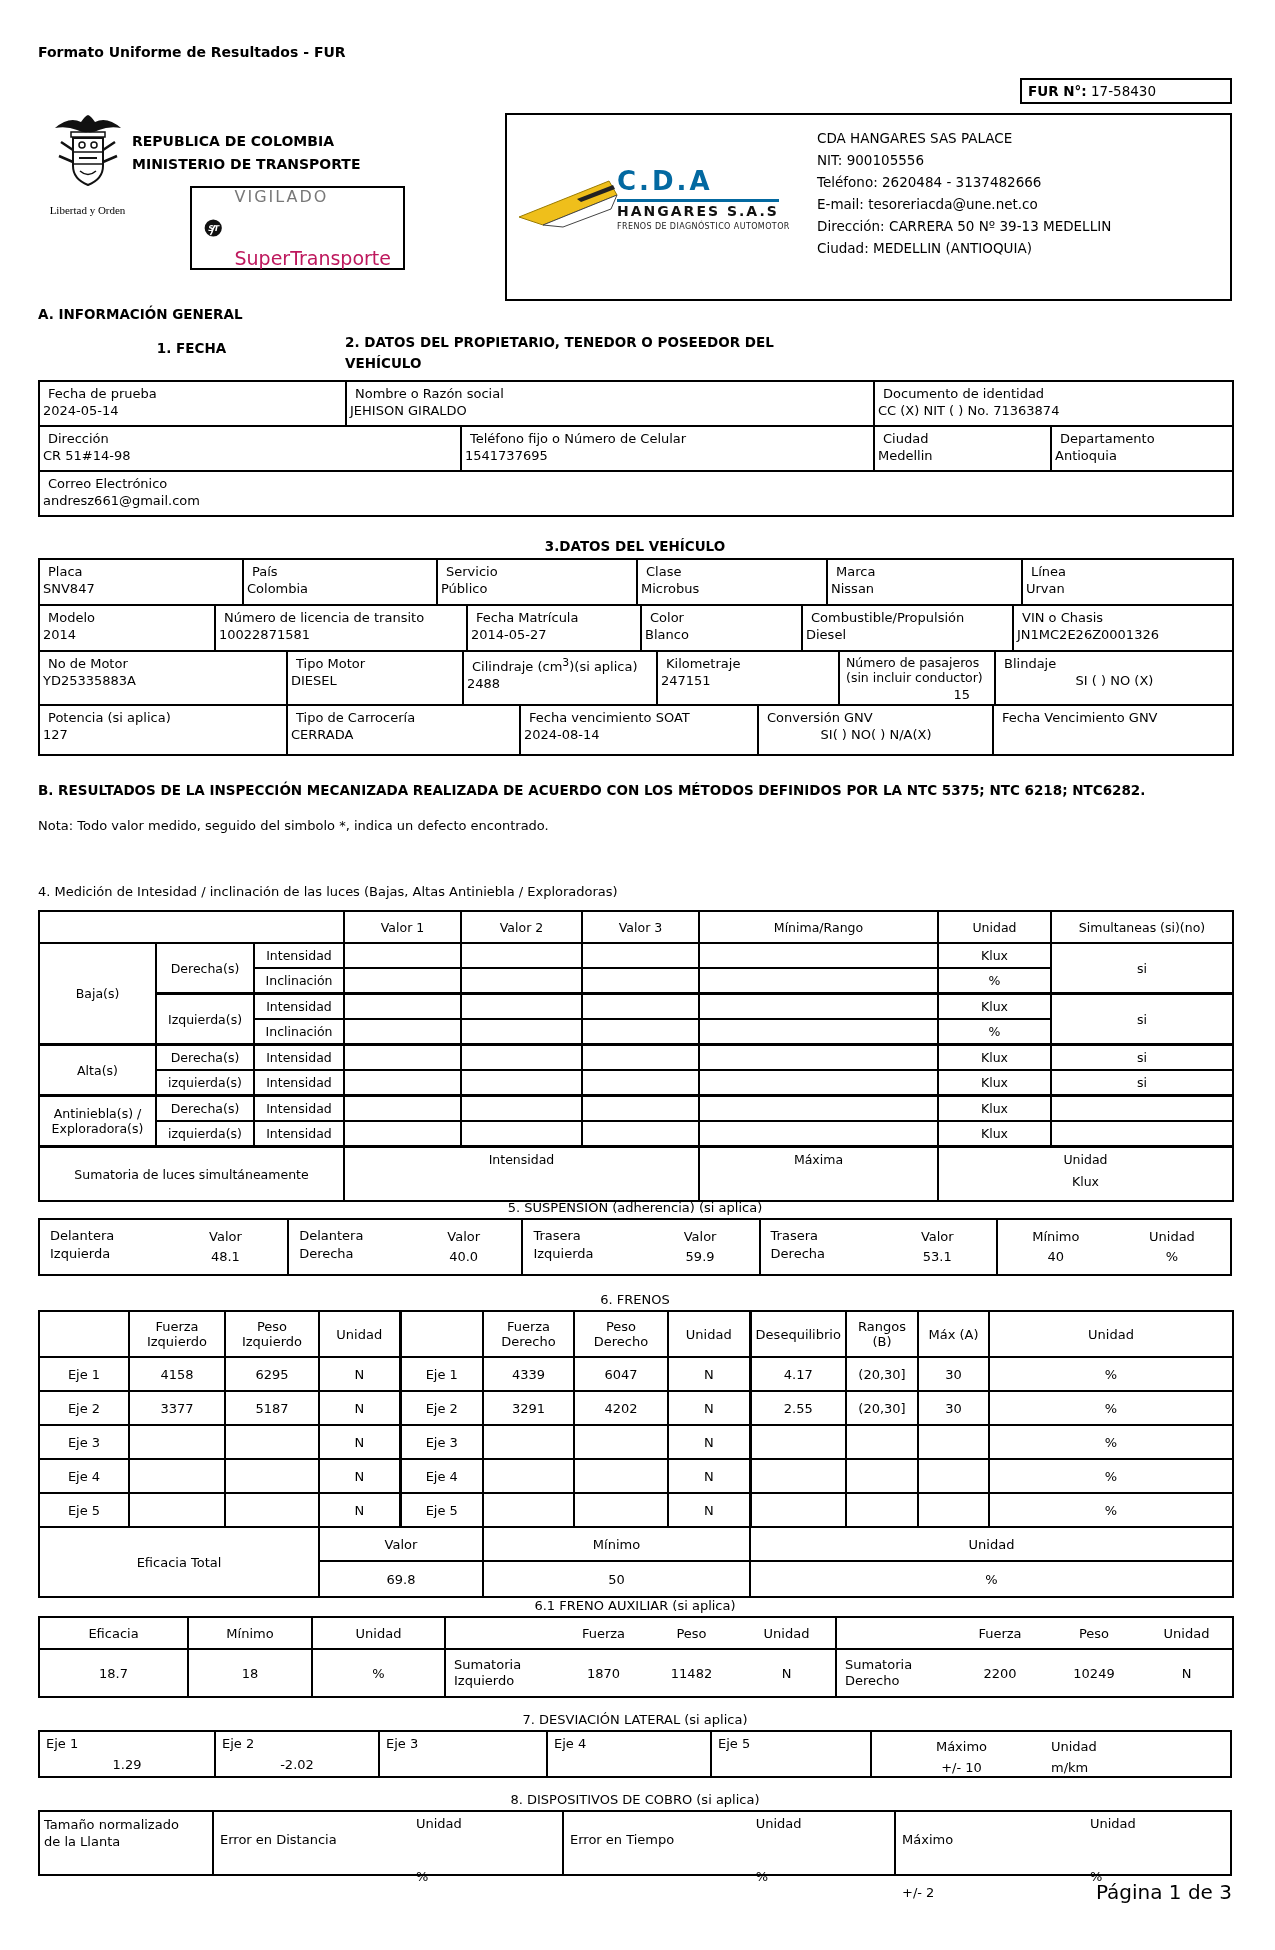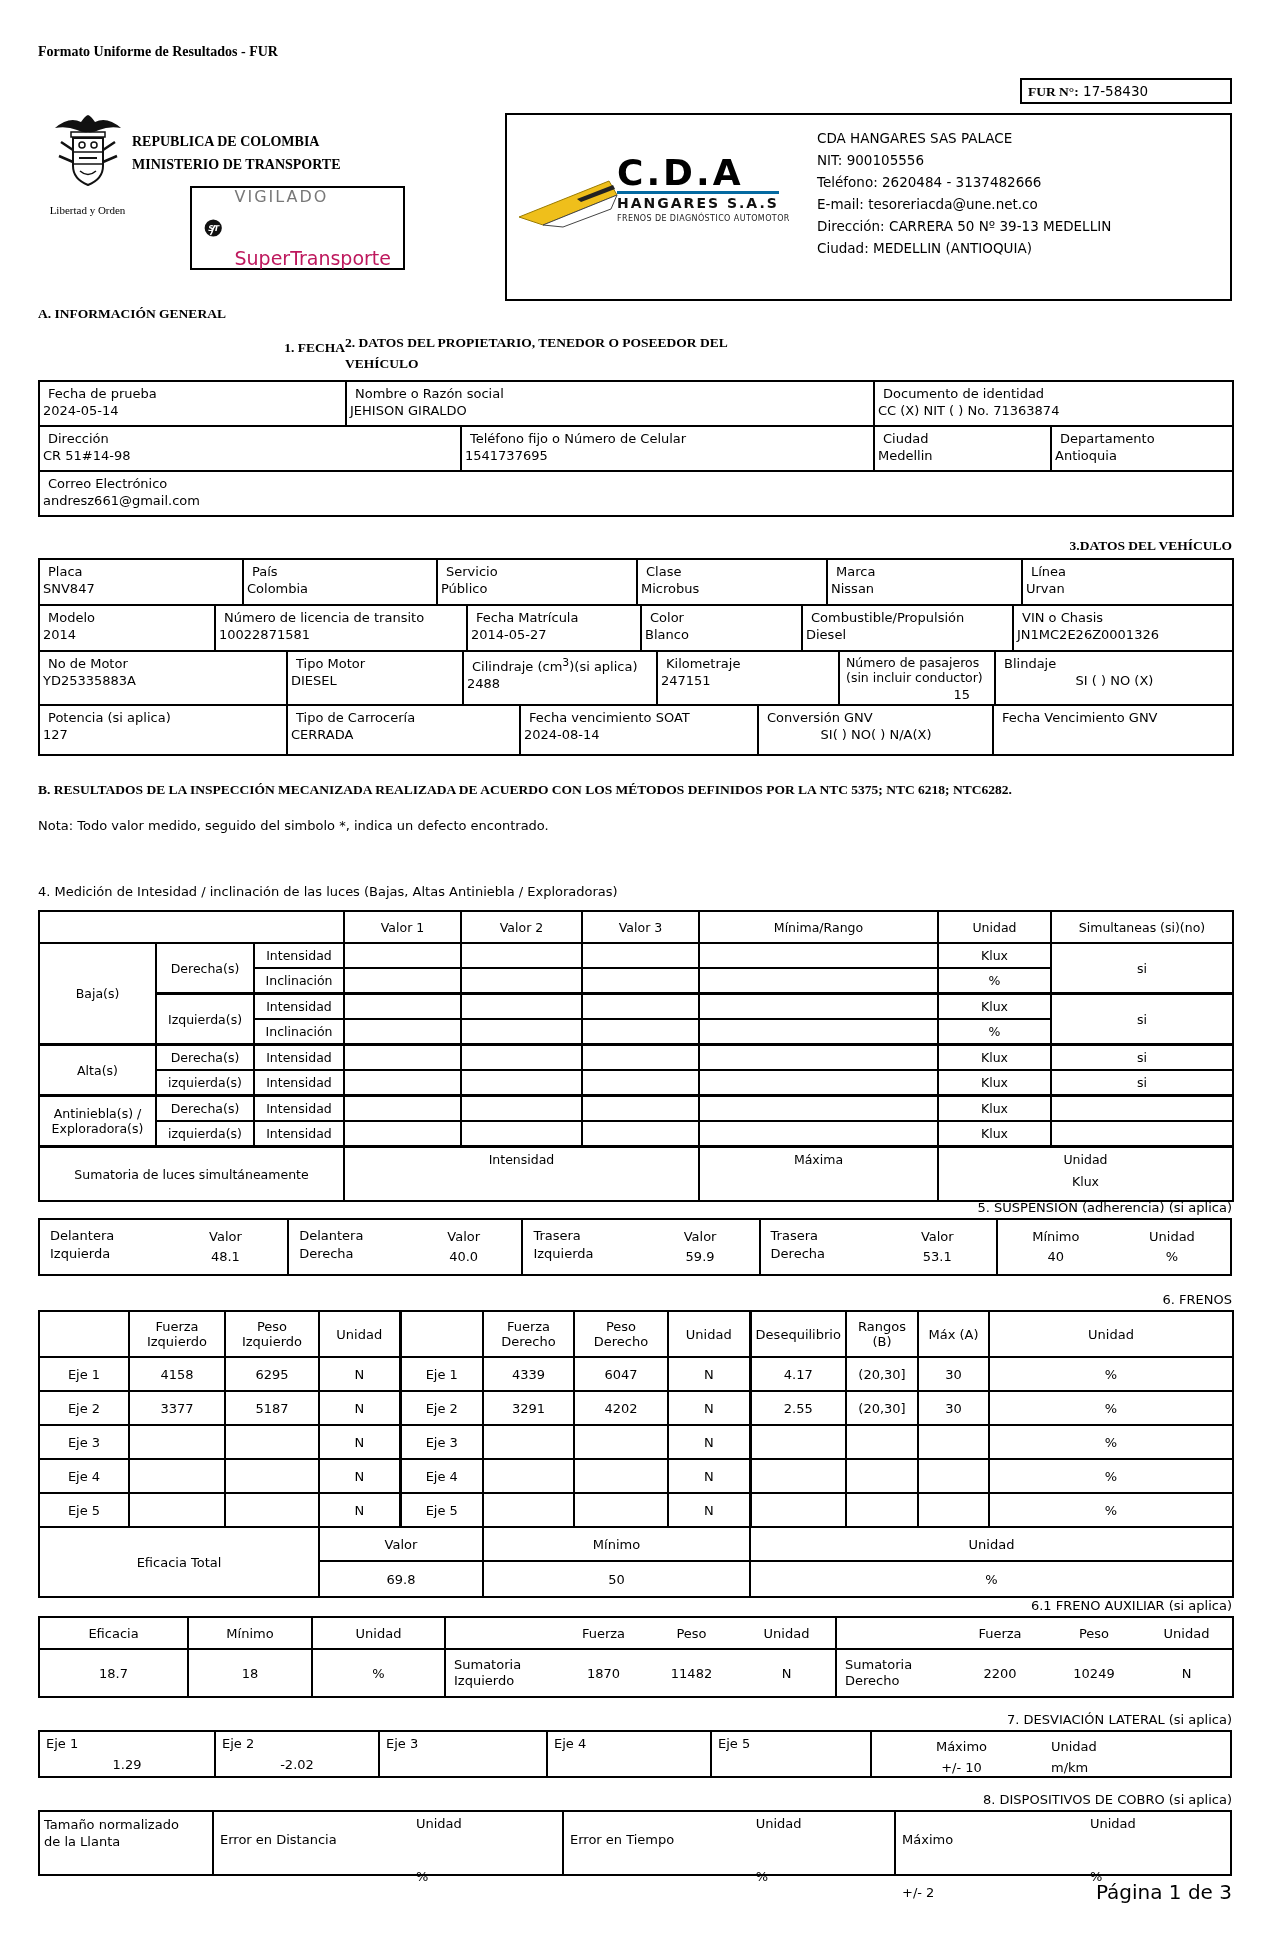--- a/index.html
+++ b/index.html
@@ -1,20 +1,20 @@
 <!DOCTYPE html>
 <html><head>
 <meta charset="utf-8">
 <style>
   html,body { margin:0; padding:0; background:#fff; }
   #page { position:relative; width:1275px; height:1950px; background:#ffffff;
           font-family:"DejaVu Sans","Liberation Sans",sans-serif; color:#000; }
   .abs { position:absolute; }
-  .bold { font-weight:bold;font-family:Liberation Serif, serif; }
-  .ctr { text-align:right; }
+  .bold { font-weight:bold; }
+  .ctr { text-align:center; }
 
   
   .ftable { border-collapse:collapse; table-layout:fixed; }
   .ftable td { border:2px solid #000; vertical-align:top; padding:0; font-size:13px; overflow:hidden; }
   .lbl { display:block; padding:4px 2px 0 8px; white-space:nowrap; overflow:hidden; }
   .lbl2 { display:block; padding:3px 0 0 6px; white-space:nowrap; font-size:12.5px; line-height:15px; }
   .val { display:block; padding:2px 2px 2px 3px; min-height:17px; white-space:nowrap; }
   .vctr { text-align:center; }
 
   
@@ -60,21 +60,21 @@
   .cobro .crow { display:flex; }
   .cobro .c1 { flex:1.3; padding:20px 0 0 6px; }
   .cobro .c2 { flex:1; padding:4px 0 0 6px; }
   .cobro .gap { height:18px; }
 
   
   .st-box { border:2px solid #000; display:flex; align-items:center; gap:12px; padding:10px 12px; box-sizing:border-box; }
   .st-text1 { color:#787878; font-size:16px; letter-spacing:2px; line-height:20px; }
   .st-text2 { color:#be185d; font-size:19px; line-height:23px;margin-top:40px; }
   .cda-box { border:2px solid #000; box-sizing:border-box; }
-  .cda-main { font-size:36px; font-weight:bold; letter-spacing:3px; line-height:36px; color:#000000; }
+  .cda-main { font-size:26px; font-weight:bold; letter-spacing:3px; line-height:36px; color:#0369a1;margin-top:8px; }
   .cda-band { font-size:14px; font-weight:bold; letter-spacing:2px; color:#111;
               border-top:3px solid #0369a1; display:inline-block; padding-top:1px; }
   .cda-caption { font-size:8px; letter-spacing:0.4px; color:#222; margin-top:2px; }
   .cda-info { font-size:13.5px; line-height:22px; }
   .coat-caption { font-size:11px; font-family:"Liberation Serif","DejaVu Serif",serif; }
 </style>
 </head>
 <body>
 
 <div id="page">

